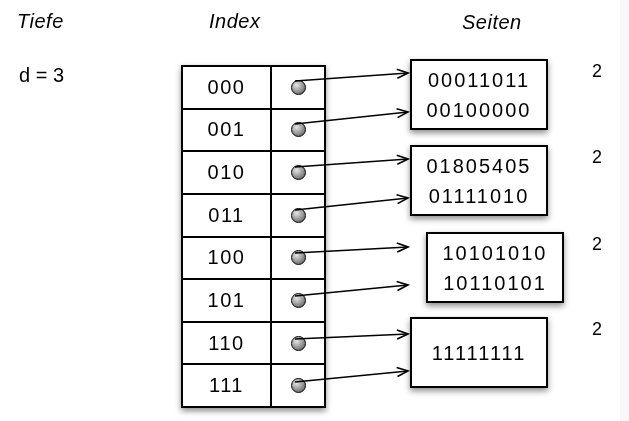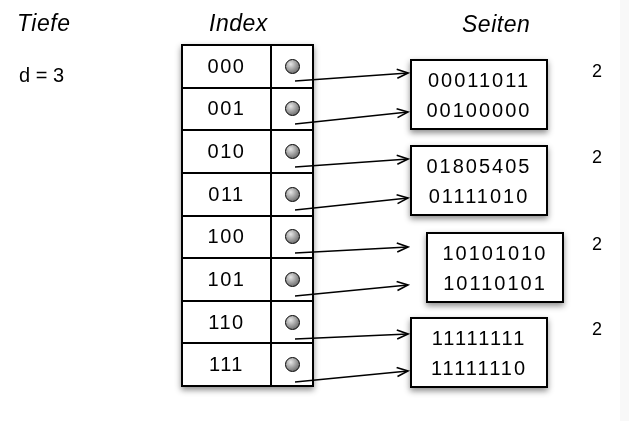--- a/index.html
+++ b/index.html
@@ -19,42 +19,42 @@
   .edge-band {
     position: absolute;
     left: 620px;
     top: 0;
     width: 9px;
     height: 100%;
     background: #f8f8f8;
   }
   .hdr {
     position: absolute;
-    font-size: 23px;
+    font-size: 20px;
     font-style: italic;
     font-weight: 500;
     letter-spacing: 0.5px;
     white-space: nowrap;
   }
   .hdr-tiefe  { left: 17px;  top: 10px; }
   .hdr-index  { left: 209px; top: 10px; }
   .hdr-seiten { left: 462px; top: 11px; }
   .depth-value {
     position: absolute;
     left: 19px;
     top: 64px;
     font-size: 20px;
     font-weight: 500;
     white-space: nowrap;
   }
   .index-table {
     position: absolute;
     left: 181px;
-    top: 44px;
-    width: 133px;
+    top: 65px;
+    width: 145px;
     height: 343px;
     box-sizing: border-box;
     border: 2.5px solid #000;
     background: #fff;
     display: flex;
     flex-direction: column;
     box-shadow: 0 3px 6px rgba(0,0,0,0.45);
   }
   .index-row {
     flex: 1;
@@ -200,21 +200,20 @@
   <div class="page-box page-box-2">
     <div class="page-entry">01805405</div>
     <div class="page-entry">01111010</div>
   </div>
   <div class="page-box page-box-3">
     <div class="page-entry">10101010</div>
     <div class="page-entry">10110101</div>
   </div>
   <div class="page-box page-box-4">
     <div class="page-entry">11111111</div>
-    <div class="page-entry">11111110</div>
   </div>
 
   <div class="local-depth local-depth-1">2</div>
   <div class="local-depth local-depth-2">2</div>
   <div class="local-depth local-depth-3">2</div>
   <div class="local-depth local-depth-4">2</div>
 
   <svg class="arrow-layer" viewBox="0 0 629 421" xmlns="http://www.w3.org/2000/svg">
     <defs>
       <marker id="openArrow" markerWidth="14" markerHeight="12" refX="12" refY="5.5" orient="auto" markerUnits="userSpaceOnUse">

